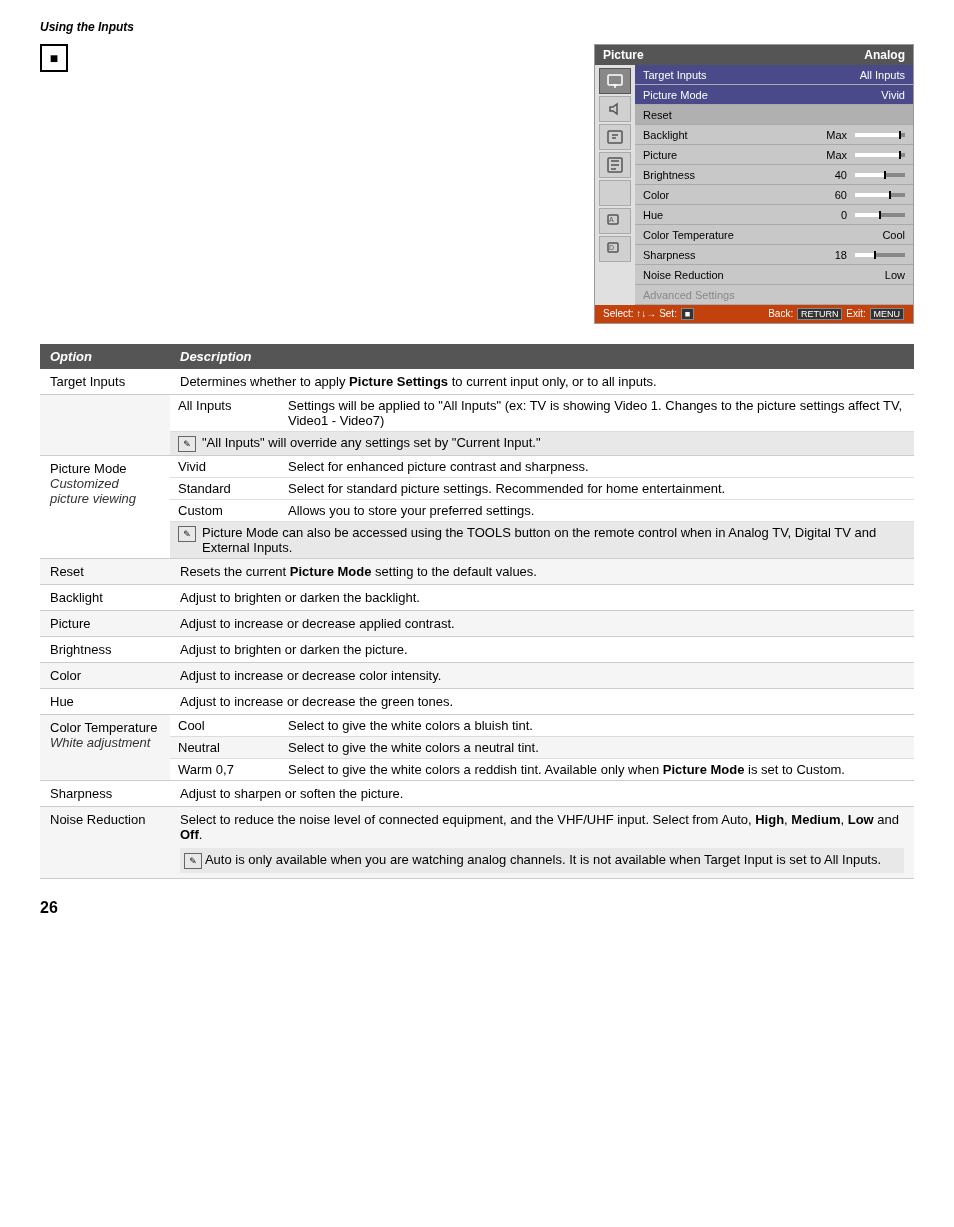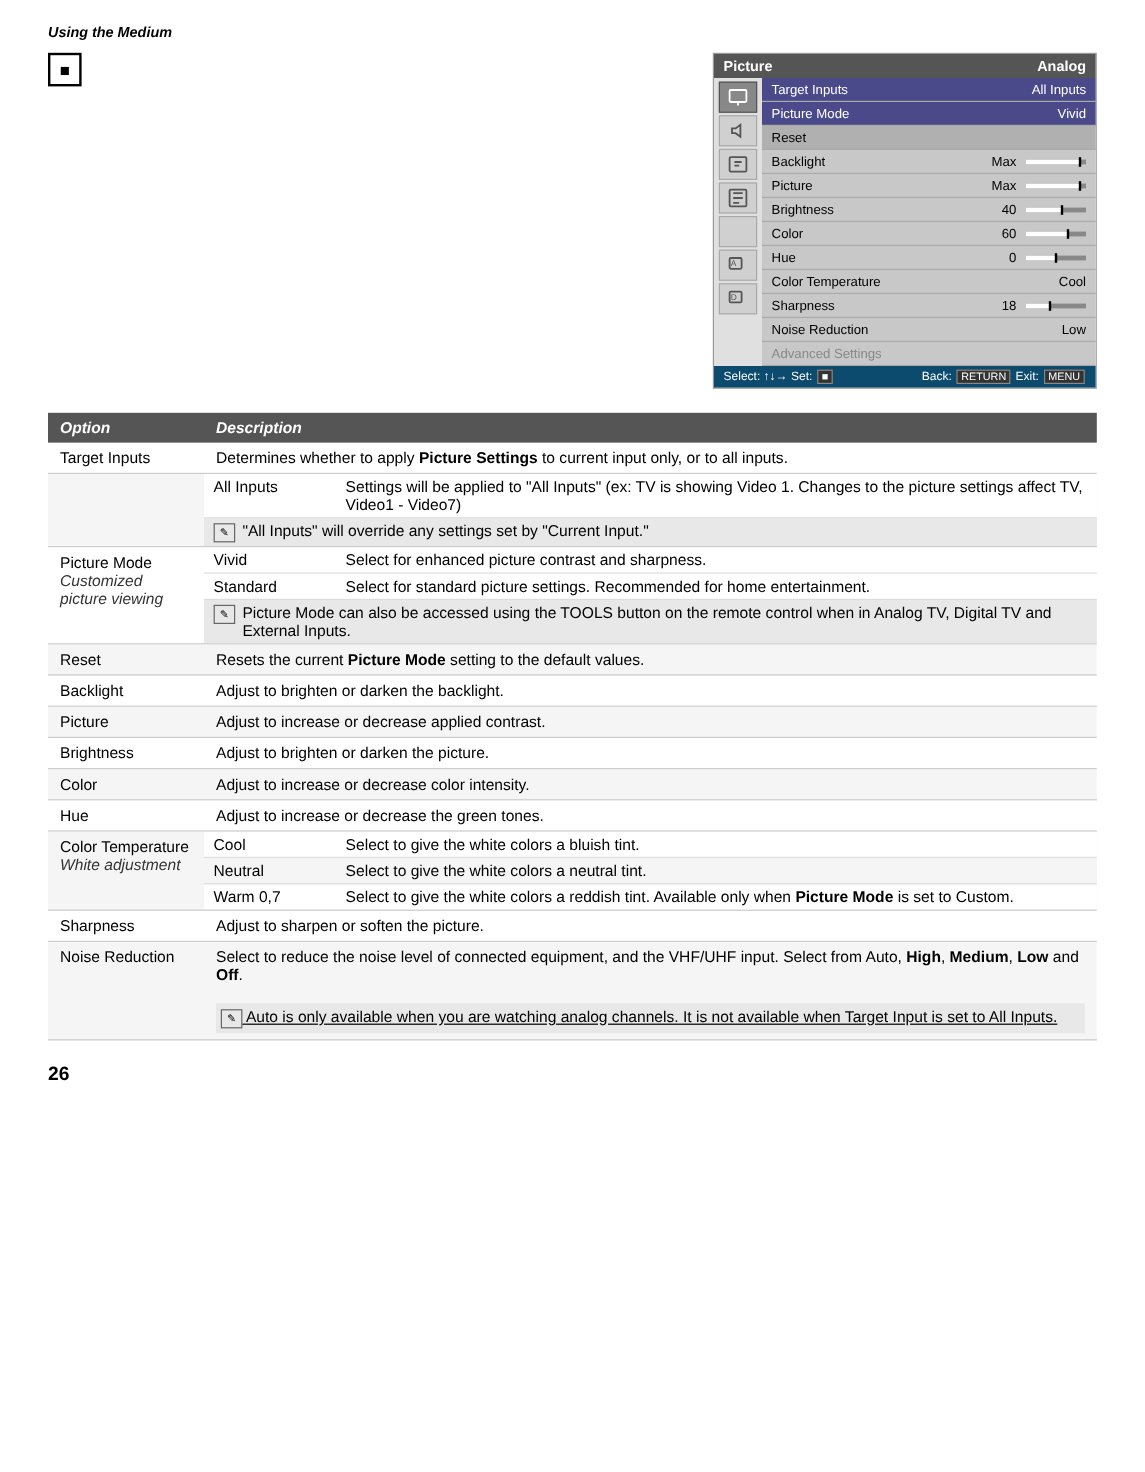--- a/index.html
+++ b/index.html
@@ -138,21 +138,21 @@
 
     .tv-slider {
       width: 50px;
       height: 4px;
       background: #888;
       display: inline-block;
       position: relative;
     }
 
     .tv-footer {
-      background: #0c4a6e;
+      background: #c2410c;
       color: #fff;
       padding: 3px 8px;
       font-size: 10px;
       display: flex;
       justify-content: space-between;
     }
 
     .tv-footer-btn {
       display: inline-block;
       background: #333;
@@ -259,21 +259,21 @@
       margin-top: 20px;
     }
 
     .tv-reset-row {
       background: #b0b0b0;
     }
   </style>
 </head>
 <body>
 
-<div class="using-menus">Using the Medium</div>
+<div class="using-menus">Using the Inputs</div>
 
 <div class="page-header">
   <div class="title-area">
     <h1 class="page-title">
       <span class="title-icon">■</span>
     </h1>
   </div>
 
   <div class="tv-menu">
     <div class="tv-menu-header">
@@ -478,20 +478,24 @@
         <table class="inner-table">
           <tbody>
               <tr>
             <td class="inner-col-label">Vivid</td>
             <td>Select for enhanced picture contrast and sharpness.</td>
           </tr>
           <tr>
             <td class="inner-col-label">Standard</td>
             <td>Select for standard picture settings. Recommended for home entertainment.</td>
           </tr>
+          <tr>
+            <td class="inner-col-label">Custom</td>
+            <td>Allows you to store your preferred settings.</td>
+          </tr>
           <tr class="note-row">
             <td colspan="2">
               <div class="note-text">
                 <span class="note-icon">✎</span>
                 <span>Picture Mode can also be accessed using the TOOLS button on the remote control when in Analog TV, Digital TV and External Inputs.</span>
               </div>
             </td>
           </tr>
         </tbody>
           </table>
@@ -555,21 +559,21 @@
 
     <tr>
       <td class="col-option">Sharpness</td>
       <td class="col-desc">Adjust to sharpen or soften the picture.</td>
     </tr>
 
     <tr>
       <td class="col-option">Noise Reduction</td>
       <td class="col-desc">
         <p>Select to reduce the noise level of connected equipment, and the VHF/UHF input. Select from Auto, <strong>High</strong>, <strong>Medium</strong>, <strong>Low</strong> and <strong>Off</strong>.</p>
-        <div class="note-text" style="margin-top:16px;background:#e8e8e8;padding:4px;text-decoration:underline;">
+        <div class="note-text" style="margin-top:6px;background:#e8e8e8;padding:4px;">
           <span class="note-icon">✎</span>
           <span>Auto is only available when you are watching analog channels. It is not available when Target Input is set to All Inputs.</span>
         </div>
       </td>
     </tr>
 
   </tbody>
 </table>
 
 <div class="page-number">26</div>

